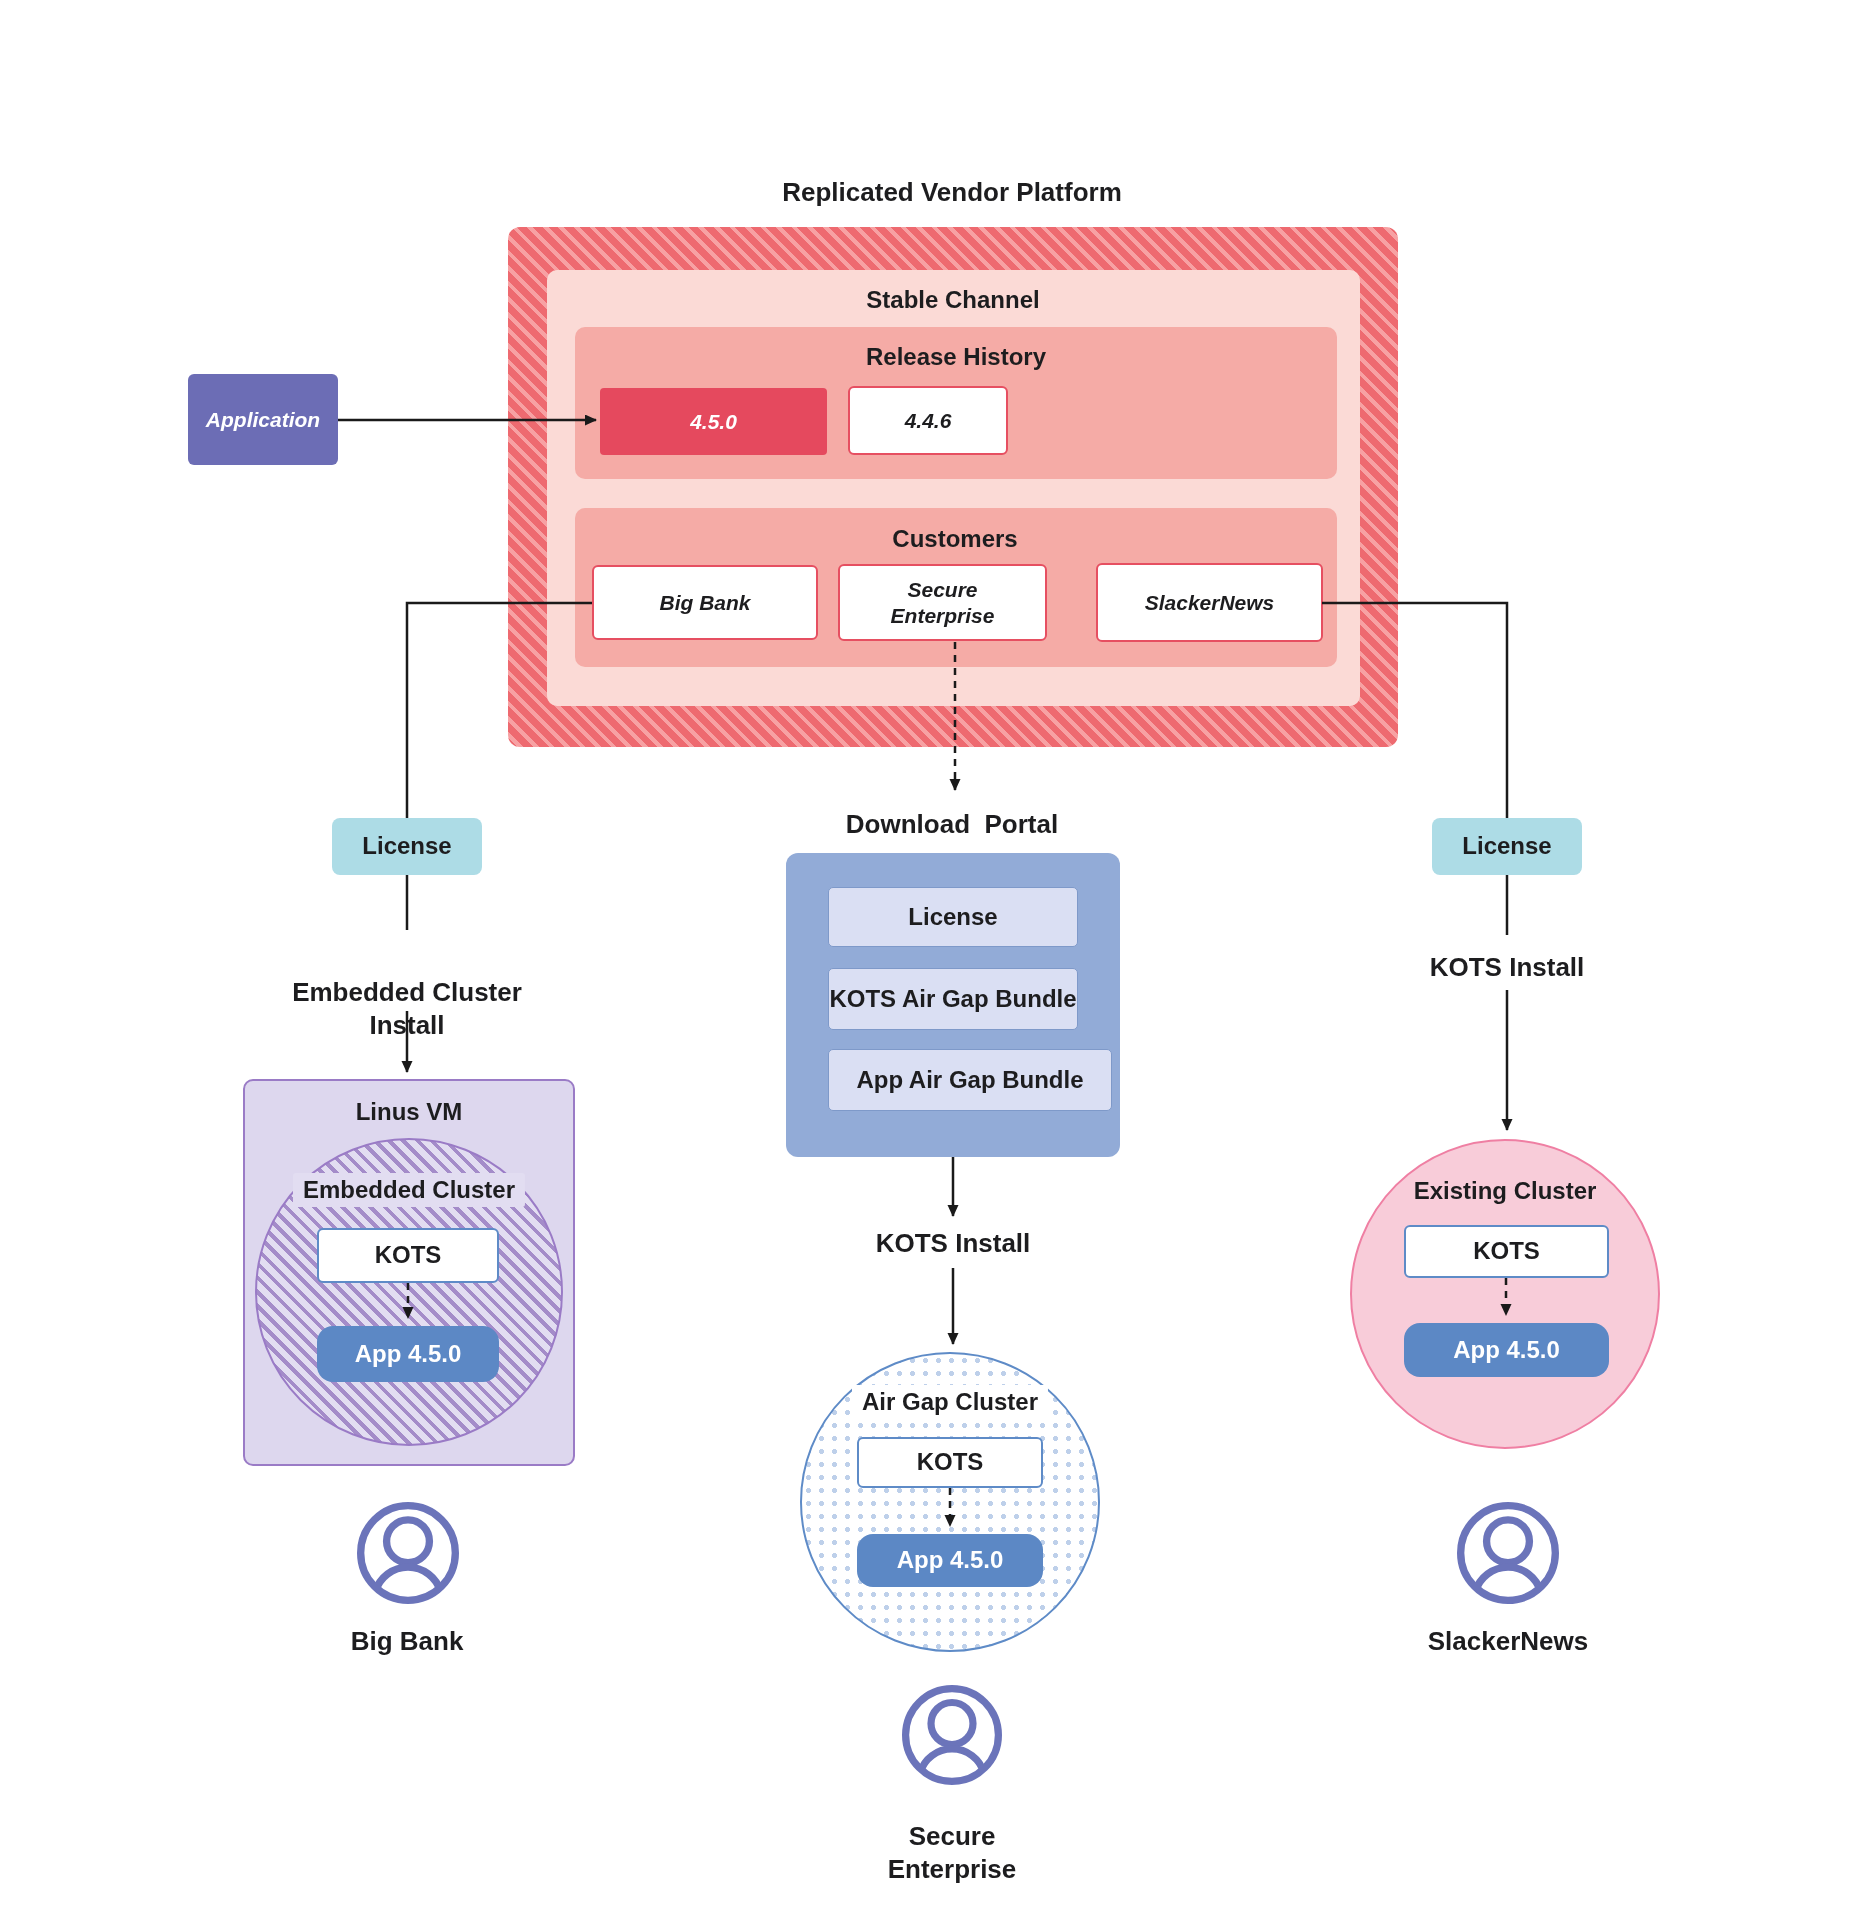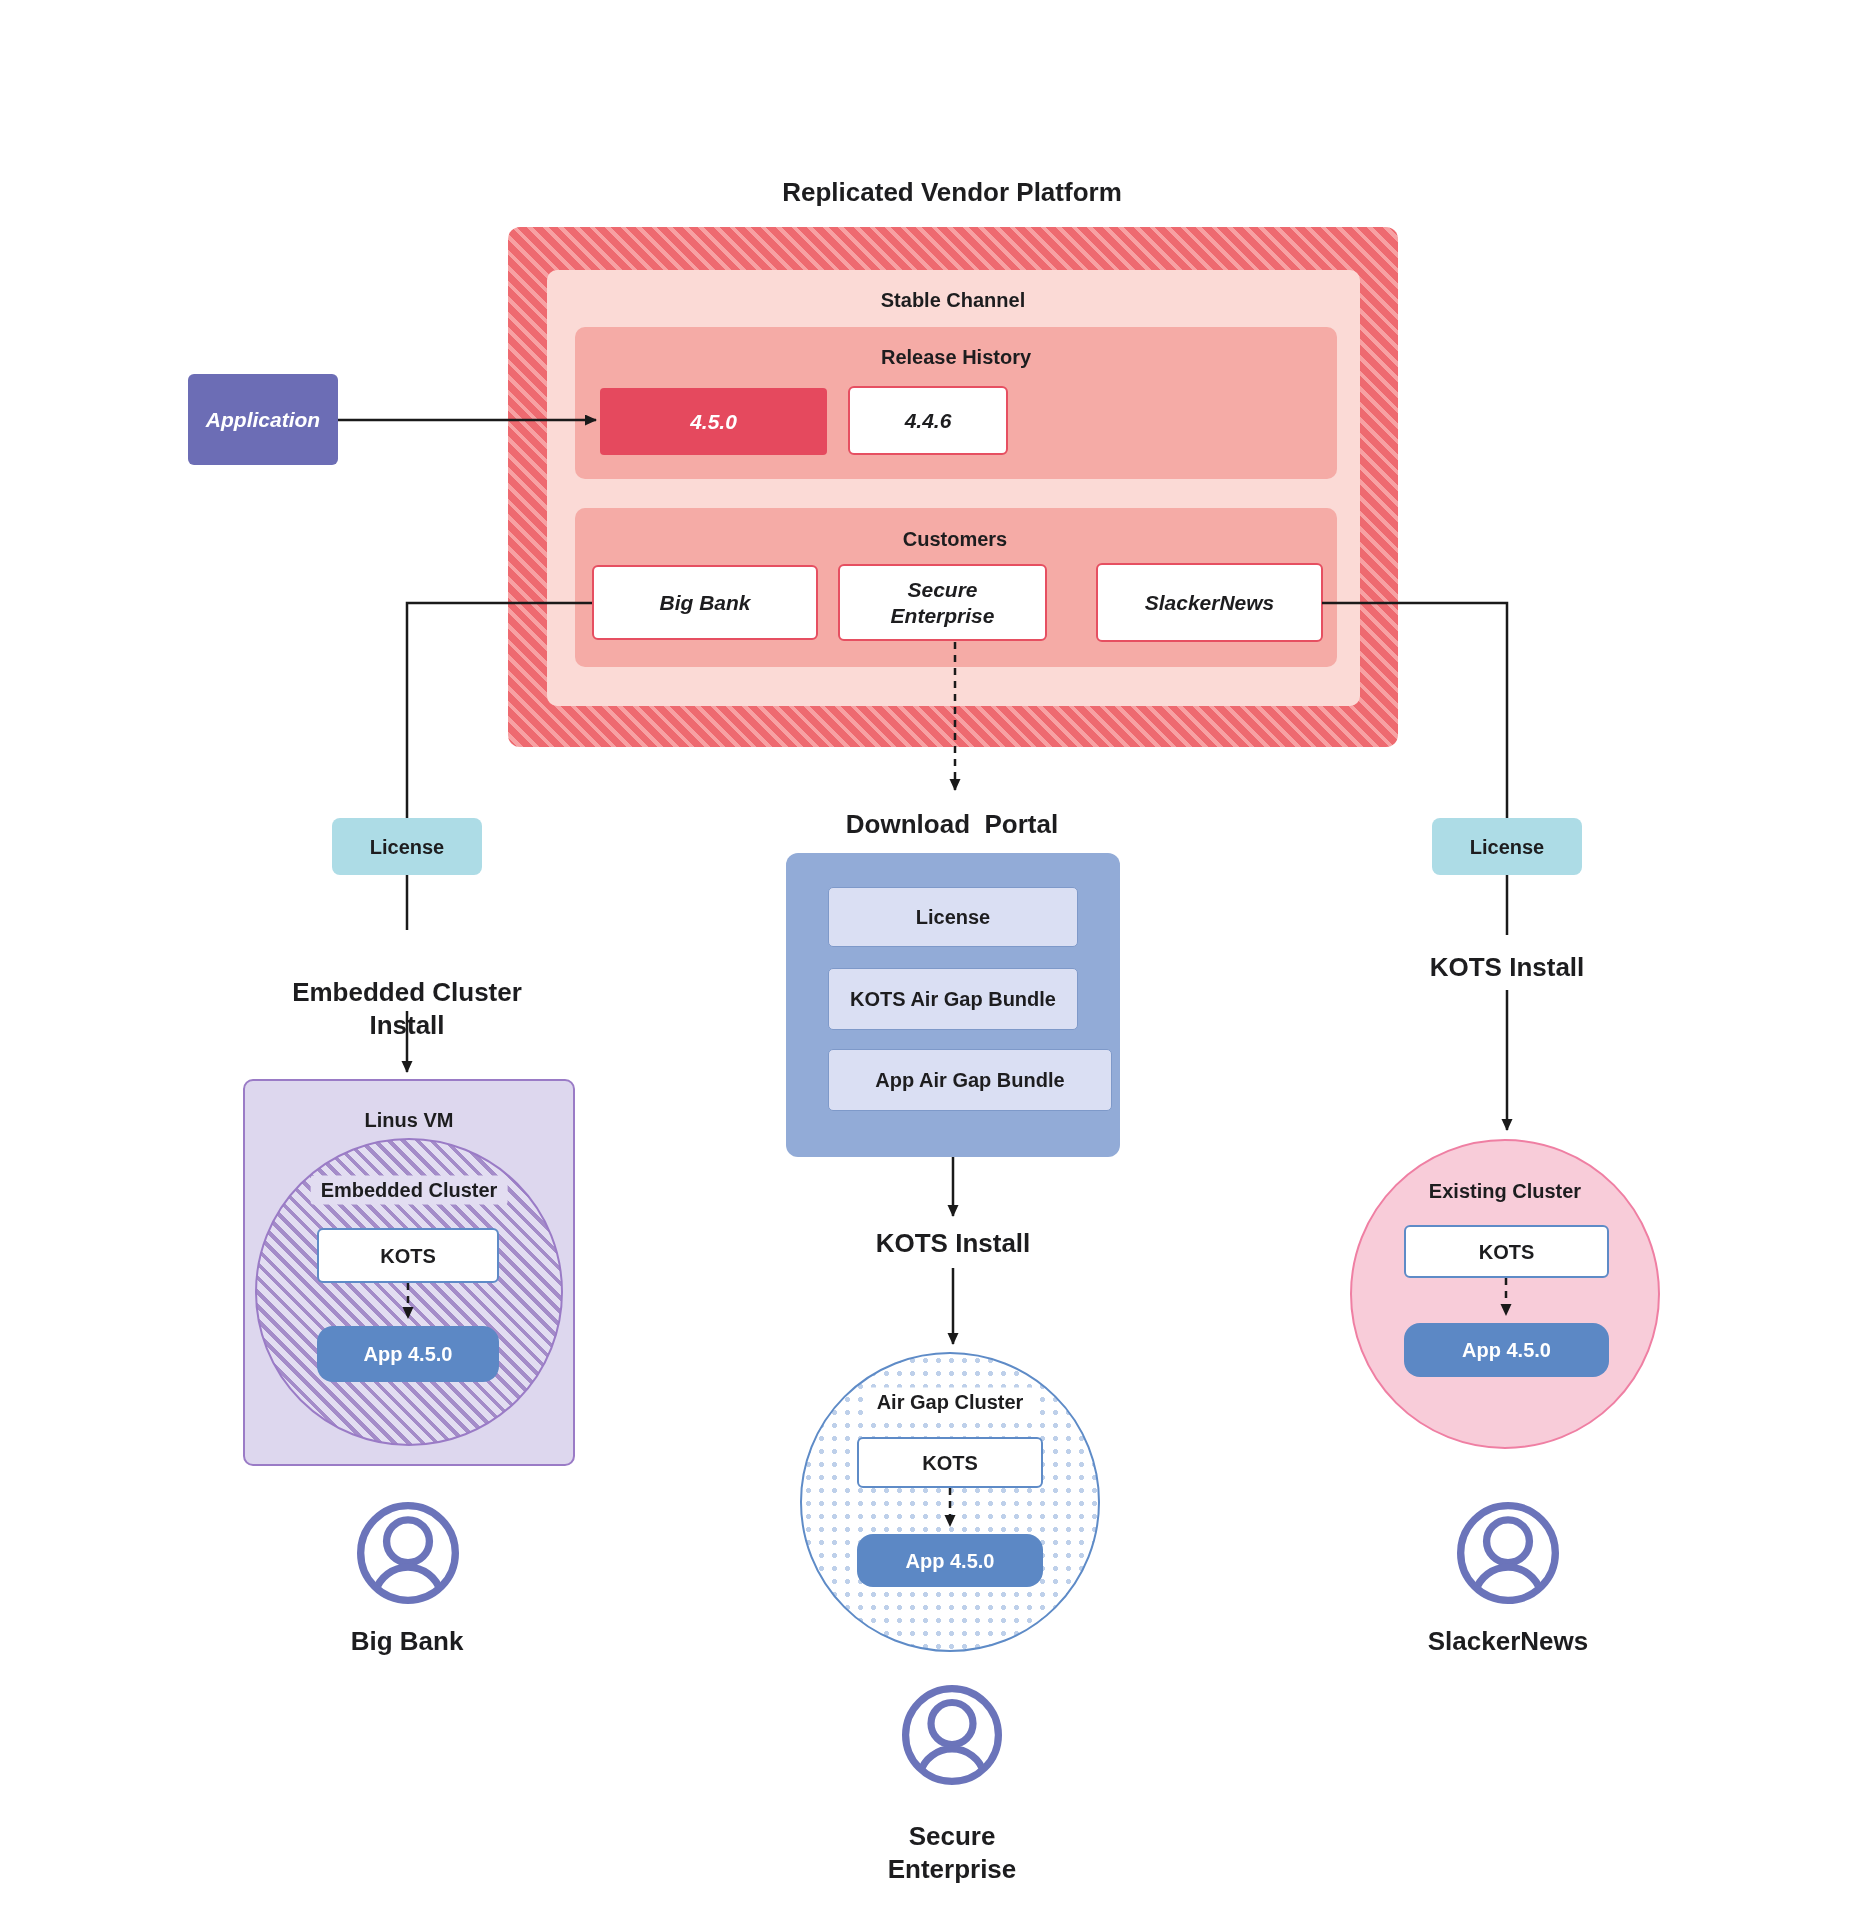--- a/index.html
+++ b/index.html
@@ -10,21 +10,21 @@
   .abs{position:absolute;box-sizing:border-box;}
   .box{
     position:absolute;box-sizing:border-box;display:flex;align-items:center;justify-content:center;
     text-align:center;font-weight:600;line-height:1.2;
   }
   .flabel{
     position:absolute;transform:translate(-50%,-50%);font-weight:600;text-align:center;
     white-space:nowrap;line-height:1.25;
   }
   .wrap{white-space:normal;}
-  .fs20{font-size:20px;} .fs21{font-size:21px;font-style:italic;} .fs26{font-size:26px;}
+  .fs20{font-size:24px;} .fs21{font-size:21px;font-style:italic;} .fs26{font-size:26px;}
   .white{color:#ffffff;}
 
   .hatch-red{
     background:repeating-linear-gradient(45deg,var(--hatch-red-dark) 0 7px,var(--hatch-red-light) 7px 11px);
     border-radius:12px;
   }
   .pinkbox{background:var(--channel-pink);border-radius:10px;}
   .salmon{background:var(--section-salmon);border-radius:10px;}
   .crimson{background:var(--release-current);border-radius:4px;}
   .whitebox-red{background:#ffffff;border:2px solid var(--box-border-red);border-radius:6px;}
@@ -88,21 +88,21 @@
     <span class="wrap" style="width:130px;">Secure Enterprise</span>
   </div>
   <div class="box whitebox-red fs21" style="left:1096px;top:563px;width:227px;height:79px;">SlackerNews</div>
 
   <div class="box indigo white fs21" style="left:188px;top:374px;width:150px;height:91px;">Application</div>
 
   <div class="box teal fs20" style="left:332px;top:818px;width:150px;height:57px;">License</div>
   <div class="flabel fs26 wrap" style="left:407px;top:972px;width:260px;margin-top:36px;">Embedded Cluster Install</div>
 
   <div class="abs vm" style="left:243px;top:1079px;width:332px;height:387px;"></div>
-  <div class="flabel fs20" style="left:409px;top:1112px;margin-top:8px;">Linus VM</div>
+  <div class="flabel fs20" style="left:409px;top:1112px;">Linus VM</div>
   <div class="abs circle-hatch" style="left:255px;top:1138px;width:308px;height:308px;"></div>
   <div class="flabel fs20 tagbg-purple" style="left:409px;top:1190px;">Embedded Cluster</div>
   <div class="box whitebox-blue fs20" style="left:317px;top:1228px;width:182px;height:55px;">KOTS</div>
   <div class="box appblue white fs20" style="left:317px;top:1326px;width:182px;height:56px;">App 4.5.0</div>
 
   <svg class="overlay user-icon" style="left:357px;top:1502px;" width="102" height="102" viewBox="0 0 100 100">
       <use href="#person-glyph"></use>
     </svg>
   <div class="flabel fs26" style="left:407px;top:1641px;">Big Bank</div>
 

